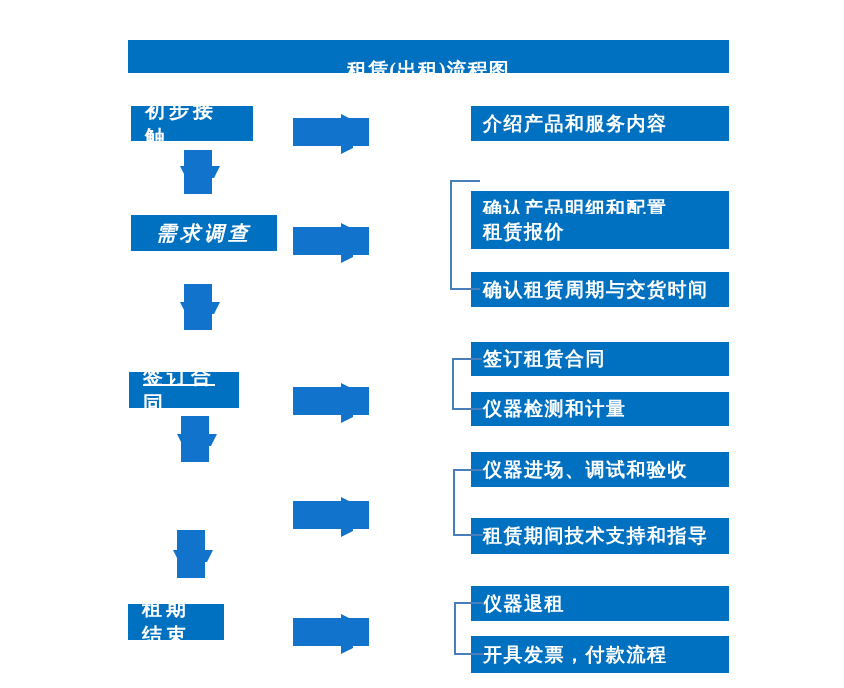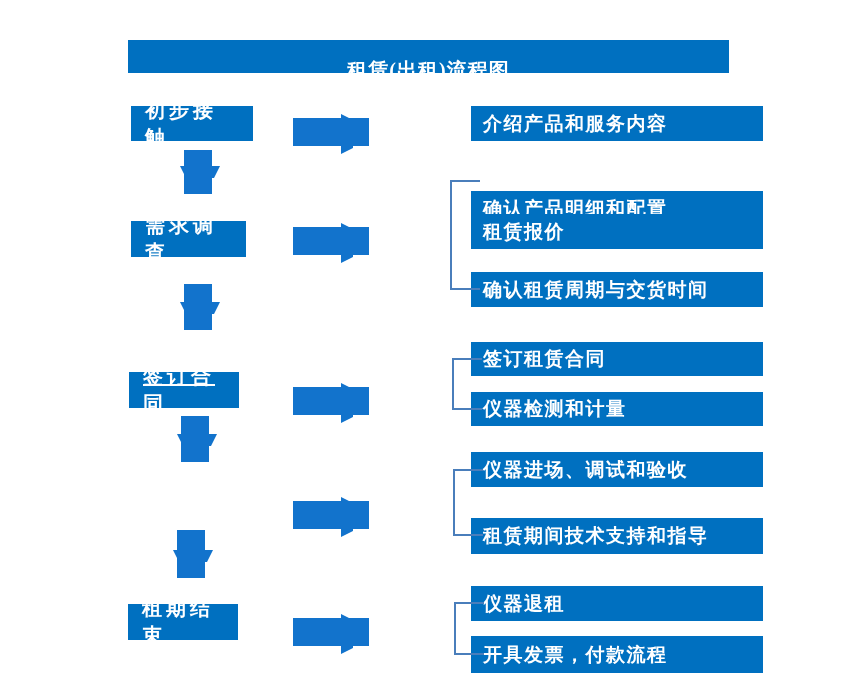--- a/index.html
+++ b/index.html
@@ -39,21 +39,21 @@
     font-size: 20px;
     font-weight: bold;
     letter-spacing: 4px;
     display: flex;
     align-items: center;
     justify-content: center;
   }
   .output-box {
     position: absolute;
     left: 443px;
-    width: 292px;
+    width: 258px;
     background: var(--box-blue);
     color: var(--text-white);
     font-size: 19px;
     font-weight: bold;
     letter-spacing: 1.5px;
     display: flex;
     align-items: center;
     padding-left: 12px;
   }
   .h-arrow {
@@ -102,23 +102,23 @@
   }
 </style>
 </head>
 <body>
 
 <div class="canvas">
 
   <div class="title-bar">租赁(出租)流程图</div>
 
   <div class="stage-box" style="left:103px;top:78px;width:122px;height:35px;">初步接触</div>
-  <div class="stage-box" style="left:103px;top:193px;width:115px;height:36px;">需求调查</div>
+  <div class="stage-box" style="left:103px;top:187px;width:146px;height:36px;font-style:italic;">需求调查</div>
   <div class="stage-box" style="left:101px;top:344px;width:110px;height:36px;text-decoration:underline;">签订合同</div>
-  <div class="stage-box" style="left:100px;top:576px;width:110px;height:36px;">租期结束</div>
+  <div class="stage-box" style="left:100px;top:576px;width:96px;height:36px;">租期结束</div>
 
   <div class="output-box" style="top:78px;height:35px;">介绍产品和服务内容</div>
   <div class="output-box" style="top:135px;height:35px;margin-top:28px;">确认产品明细和配置</div>
   <div class="output-box" style="top:186px;height:35px;">租赁报价</div>
   <div class="output-box" style="top:244px;height:35px;">确认租赁周期与交货时间</div>
   <div class="output-box" style="top:314px;height:34px;">签订租赁合同</div>
   <div class="output-box" style="top:364px;height:34px;">仪器检测和计量</div>
   <div class="output-box" style="top:424px;height:35px;">仪器进场、调试和验收</div>
   <div class="output-box" style="top:490px;height:36px;">租赁期间技术支持和指导</div>
   <div class="output-box" style="top:558px;height:35px;">仪器退租</div>

